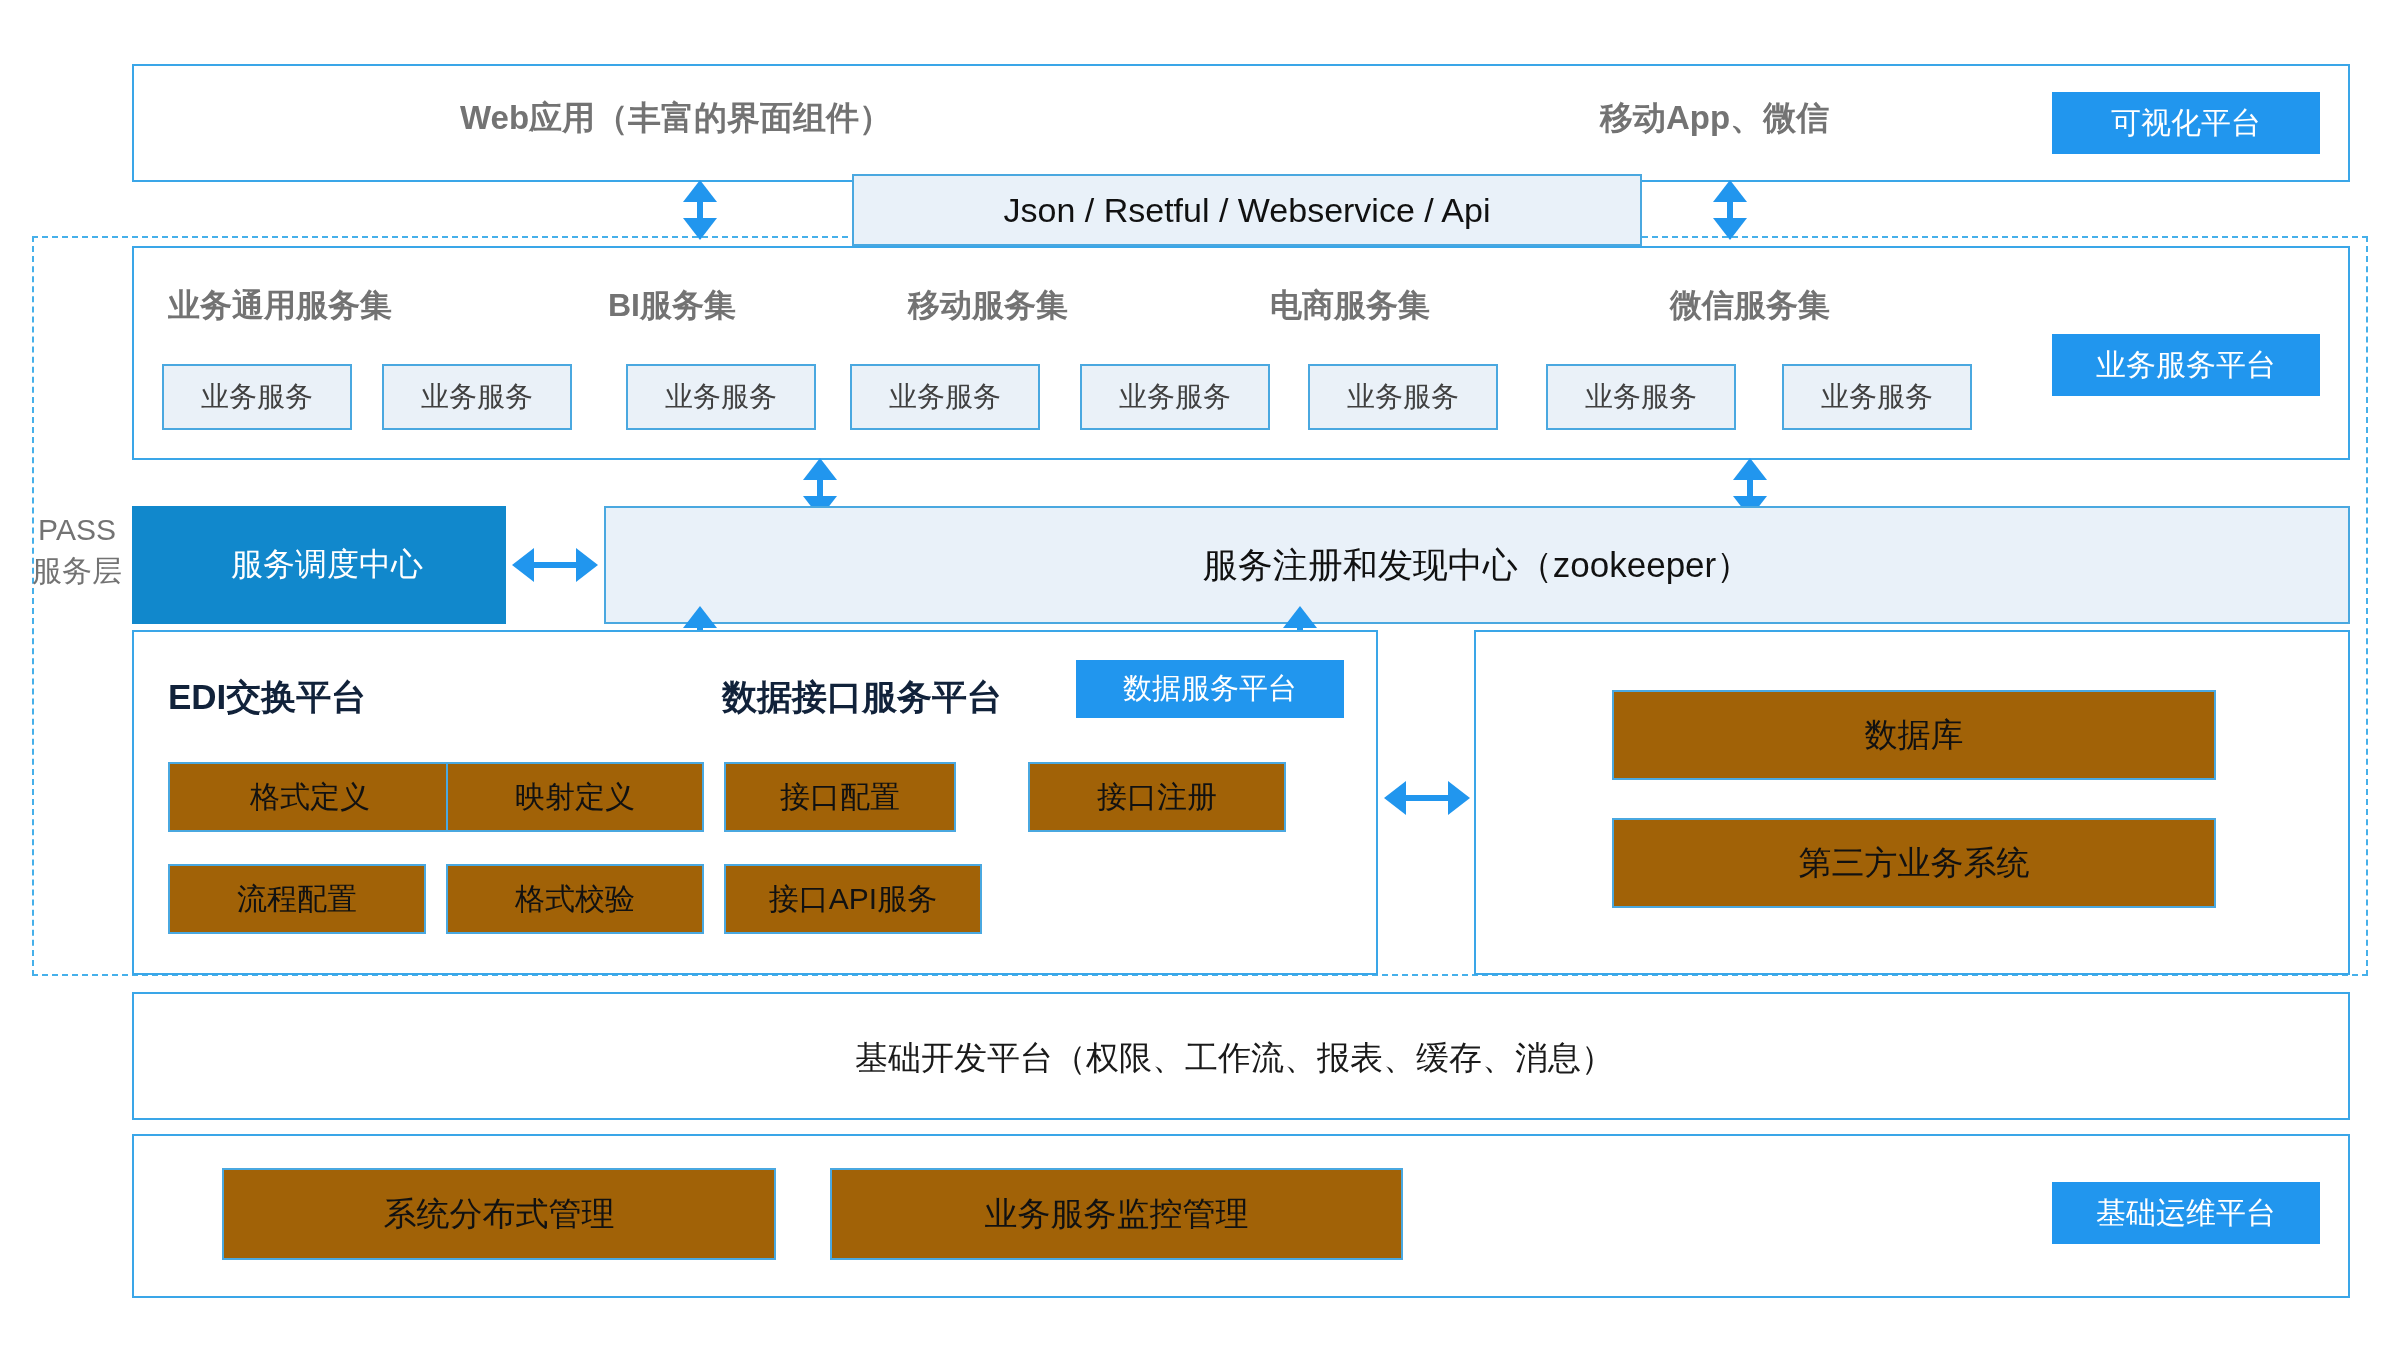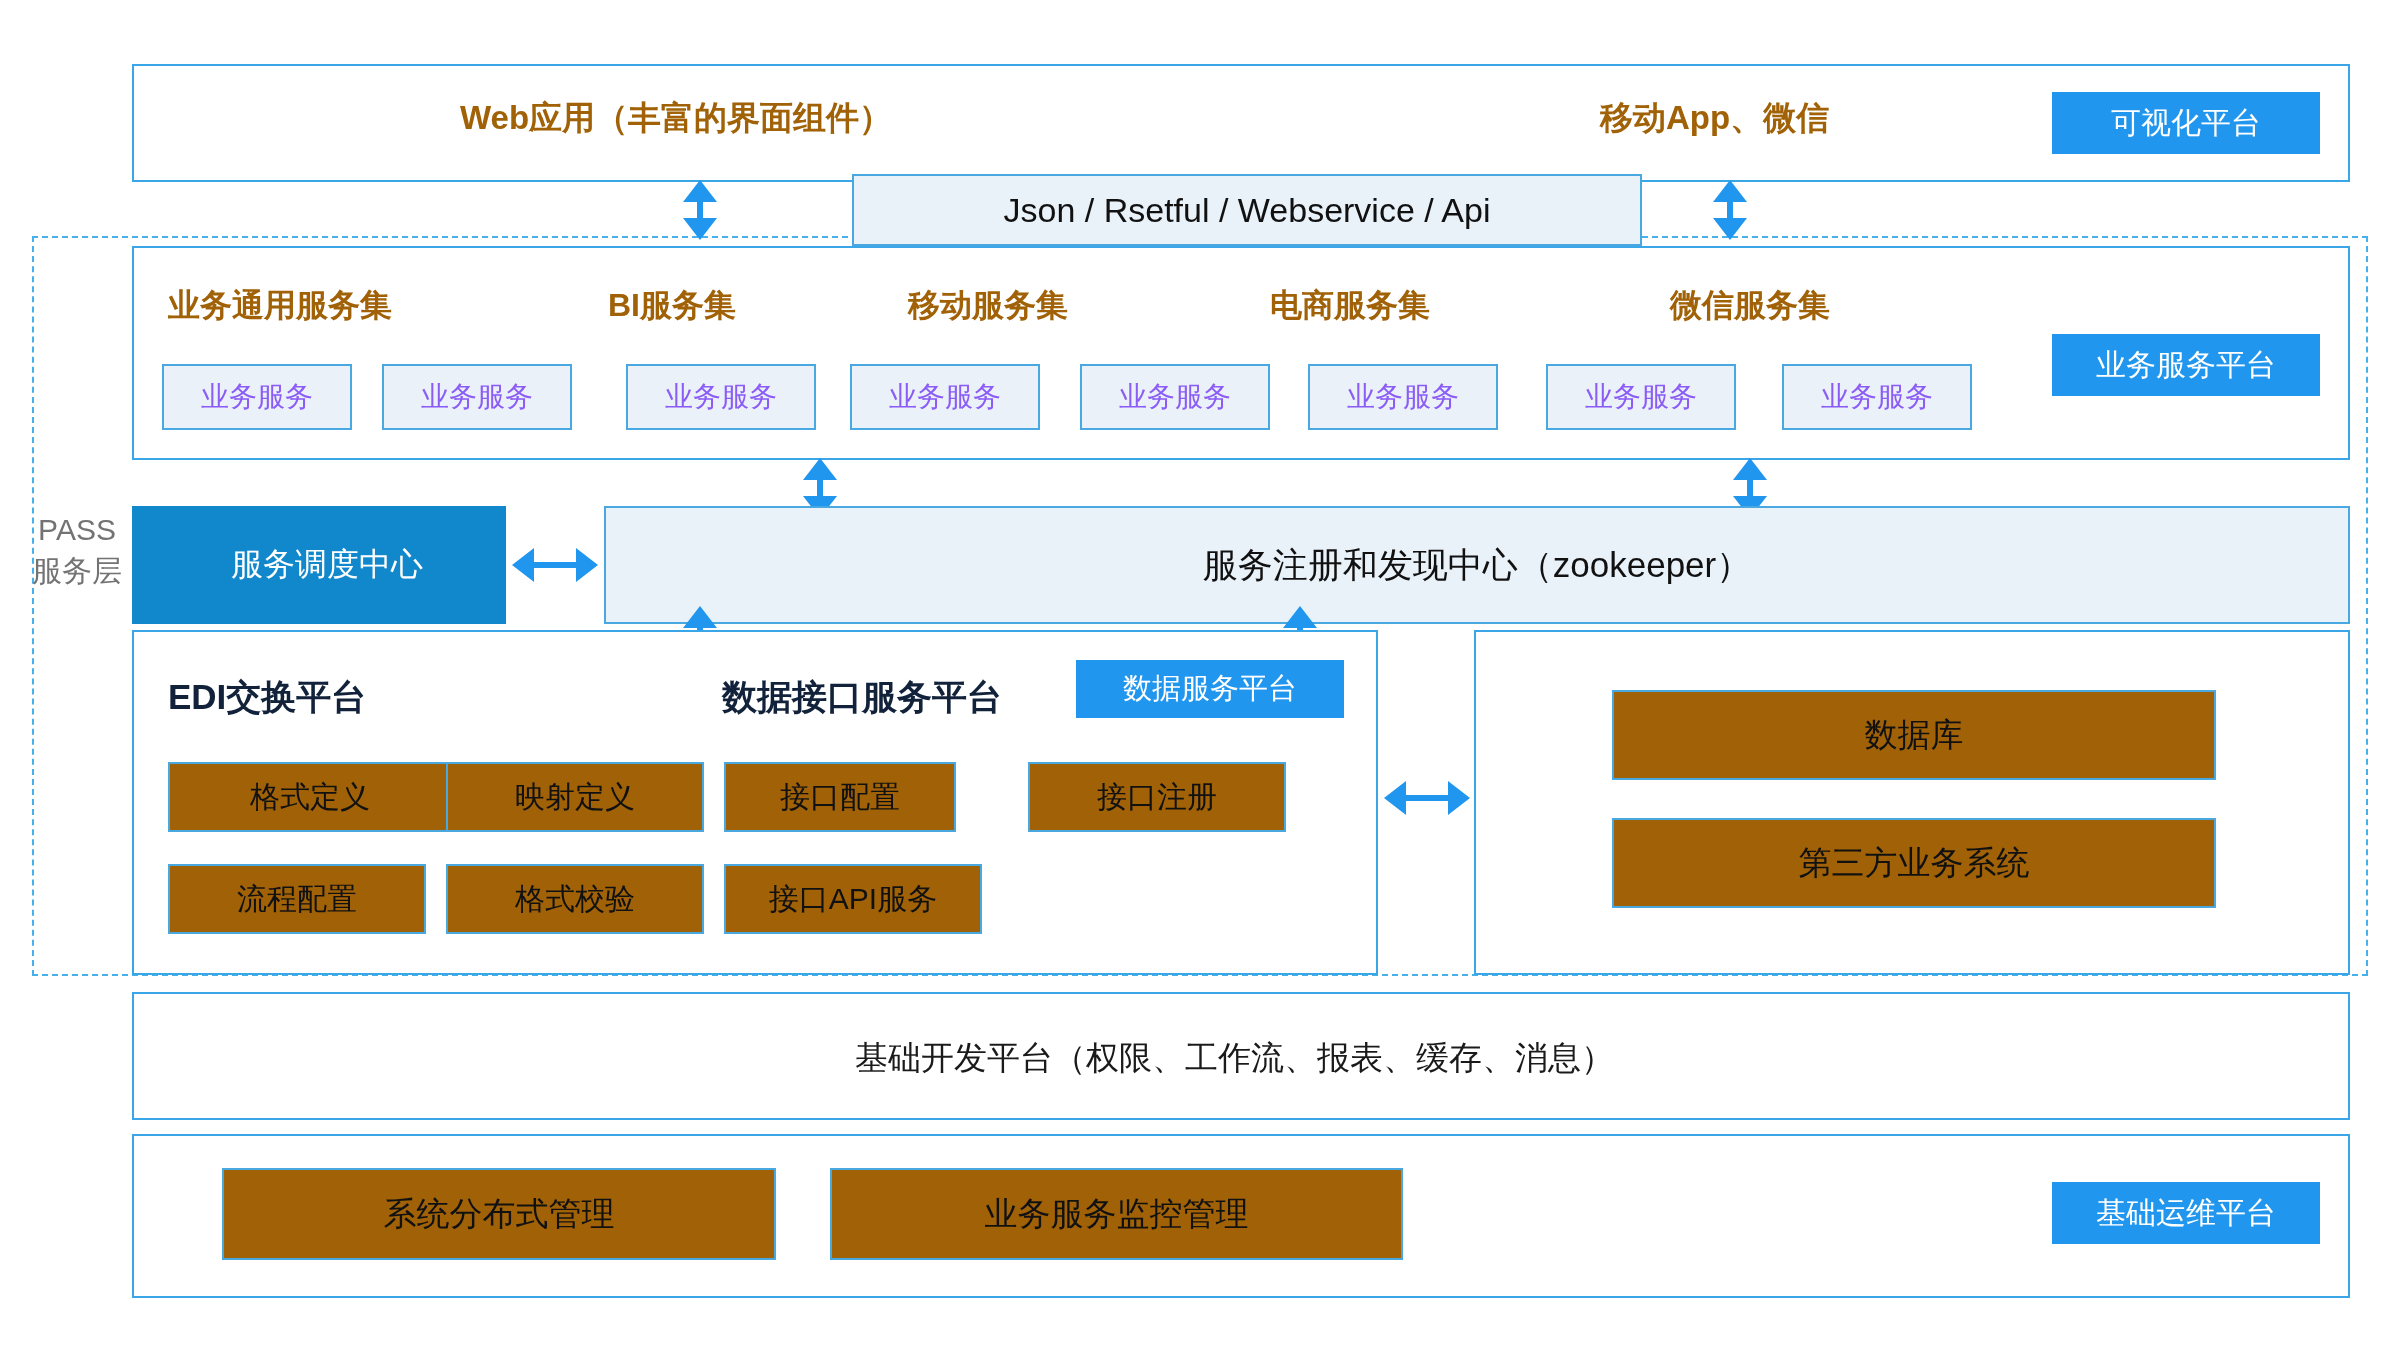--- a/index.html
+++ b/index.html
@@ -34,21 +34,21 @@
   }
 
   
   .box-lite {
     background: #eaf1f8;
     border: 2px solid #4aa8e0;
     display: flex;
     align-items: center;
     justify-content: center;
     text-align: center;
-    color: #8b5cf6;
+    color: #404040;
   }
   
   .box-fill {
     background: #a16207;
     border: 2px solid #4aa8e0;
     display: flex;
     align-items: center;
     justify-content: center;
     text-align: right;
     color: #111;
@@ -77,21 +77,21 @@
     background: #1188cc;
     color: #ffffff;
     display: flex;
     align-items: center;
     justify-content: center;
     text-align: center;
   }
 
   .hdr-bold {
     font-weight: bold;
-    color: #a16207;
+    color: #737373;
     white-space: nowrap;
   }
   .ttl-dark {
     font-weight: bold;
     color: #11223a;
     white-space: nowrap;
   }
   .plain {
     color: #1a1a1a;
     white-space: nowrap;

